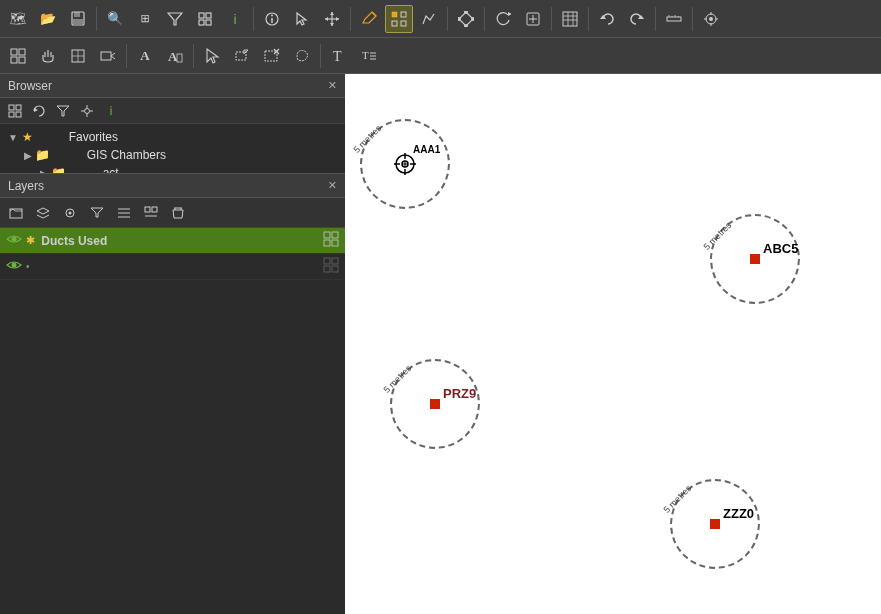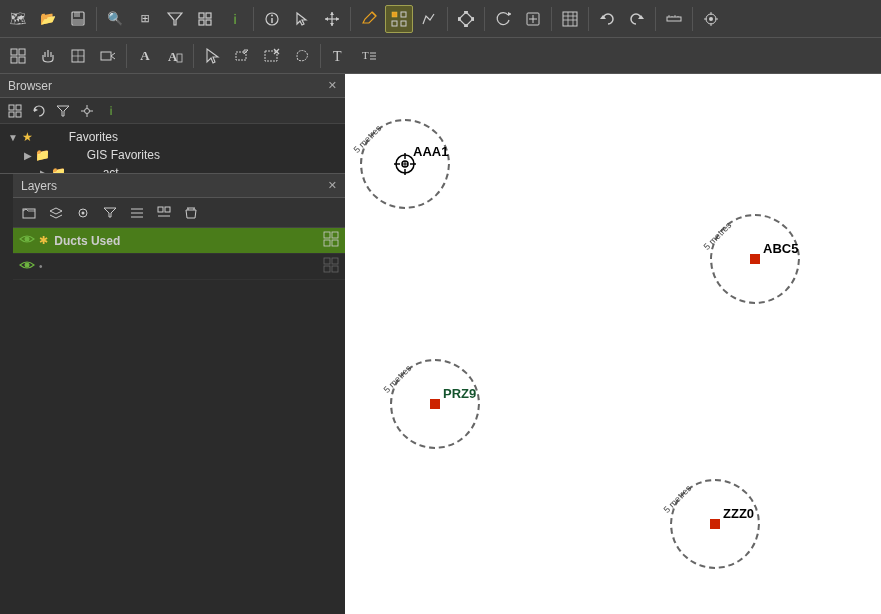--- a/index.html
+++ b/index.html
@@ -105,21 +105,20 @@
     .tree-icon-star { color: #f0c040; font-size: 12px; }
     .tree-icon-folder { color: #c0a040; font-size: 12px; }
     .tree-label { color: #ddd; padding-left: 32px; }
 
     
     .layers-panel {
       flex: 1;
       display: flex;
       flex-direction: column;
       overflow: hidden;
-      margin-left: 13px;
     }
     .layers-toolbar {
       height: 30px;
       background: #333;
       display: flex;
       align-items: center;
       padding: 0 4px;
       gap: 3px;
       border-bottom: 1px solid #444;
     }
@@ -440,21 +439,21 @@
       </div>
       <div class="browser-tree">
         <div class="tree-item">
           <span class="tree-arrow">▼</span>
           <span class="tree-icon-star">★</span>
           <span class="tree-label">Favorites</span>
         </div>
         <div class="tree-item" style="padding-left:16px;">
           <span class="tree-arrow">▶</span>
           <span class="tree-icon-folder">📁</span>
-          <span class="tree-label">GIS Favorites</span>
+          <span class="tree-label">GIS Chambers</span>
         </div>
         <div class="tree-item" style="padding-left:32px;">
           <span class="tree-arrow">▶</span>
           <span class="tree-icon-folder">📁</span>
           <span class="tree-label">act</span>
         </div>
       </div>
     </div>
 
     <div class="layers-panel">
@@ -563,36 +562,36 @@
         <circle cx="12" cy="12" r="9" fill="none" stroke="#000" stroke-width="1.5"></circle>
         <circle cx="12" cy="12" r="3" fill="none" stroke="#000" stroke-width="1.5"></circle>
         <line x1="12" y1="1" x2="12" y2="7" stroke="#000" stroke-width="1.5"></line>
         <line x1="12" y1="17" x2="12" y2="23" stroke="#000" stroke-width="1.5"></line>
         <line x1="1" y1="12" x2="7" y2="12" stroke="#000" stroke-width="1.5"></line>
         <line x1="17" y1="12" x2="23" y2="12" stroke="#000" stroke-width="1.5"></line>
         <line x1="12" y1="9" x2="12" y2="15" stroke="#000" stroke-width="1"></line>
         <line x1="9" y1="12" x2="15" y2="12" stroke="#000" stroke-width="1"></line>
       </svg>
 
-      <span style="position:absolute; left:8px; top:-20px; font-size:13px; font-weight:bold; color:#000;">AAA1</span>
+      <span style="position:absolute; left:8px; top:-20px; font-size:10px; font-weight:bold; color:#000;">AAA1</span>
     </div>
 
     <div style="position:absolute; left:410px; top:185px;">
       <div style="position:absolute; width:90px; height:90px; border:2px dashed #666; border-radius:50%; left:-45px; top:-45px;"></div>
       <div style="position:absolute; left:-55px; top:-28px; transform:rotate(-45deg); font-size:9px; color:#444; white-space:nowrap;">5 metres</div>
 
       <div style="position:absolute; width:10px; height:10px; background:#cc2200; left:-5px; top:-5px;"></div>
       <span style="position:absolute; left:8px; top:-18px; font-size:13px; font-weight:bold; color:#000;">ABC5</span>
     </div>
 
     <div style="position:absolute; left:90px; top:330px;">
       <div style="position:absolute; width:90px; height:90px; border:2px dashed #666; border-radius:50%; left:-45px; top:-45px;"></div>
       <div style="position:absolute; left:-55px; top:-30px; transform:rotate(-45deg); font-size:9px; color:#444; white-space:nowrap;">5 metres</div>
       <div style="position:absolute; width:10px; height:10px; background:#cc2200; left:-5px; top:-5px;"></div>
-      <span style="position:absolute; left:8px; top:-18px; font-size:13px; font-weight:bold; color:#14532d;">PRZ9</span>
+      <span style="position:absolute; left:8px; top:-18px; font-size:13px; font-weight:bold; color:#7f1d1d;">PRZ9</span>
     </div>
 
     <div style="position:absolute; left:370px; top:450px;">
       <div style="position:absolute; width:90px; height:90px; border:2px dashed #666; border-radius:50%; left:-45px; top:-45px;"></div>
       <div style="position:absolute; left:-55px; top:-30px; transform:rotate(-45deg); font-size:9px; color:#444; white-space:nowrap;">5 metres</div>
       <div style="position:absolute; width:10px; height:10px; background:#cc2200; left:-5px; top:-5px;"></div>
       <span style="position:absolute; left:8px; top:-18px; font-size:13px; font-weight:bold; color:#000;">ZZZ0</span>
     </div>
 
   </div>

